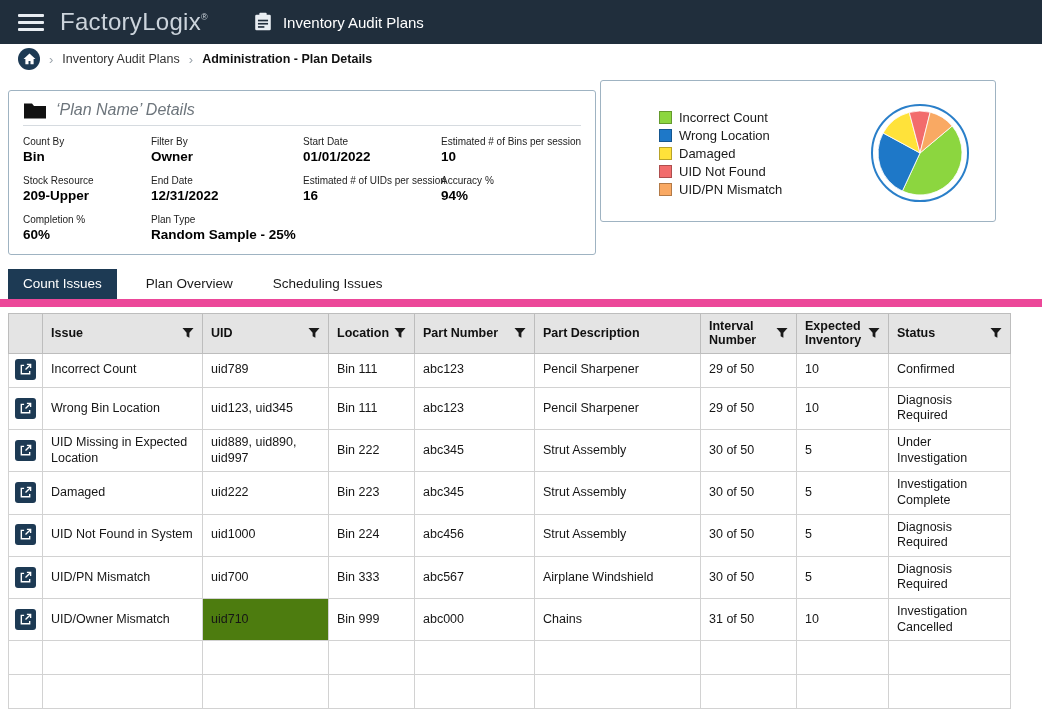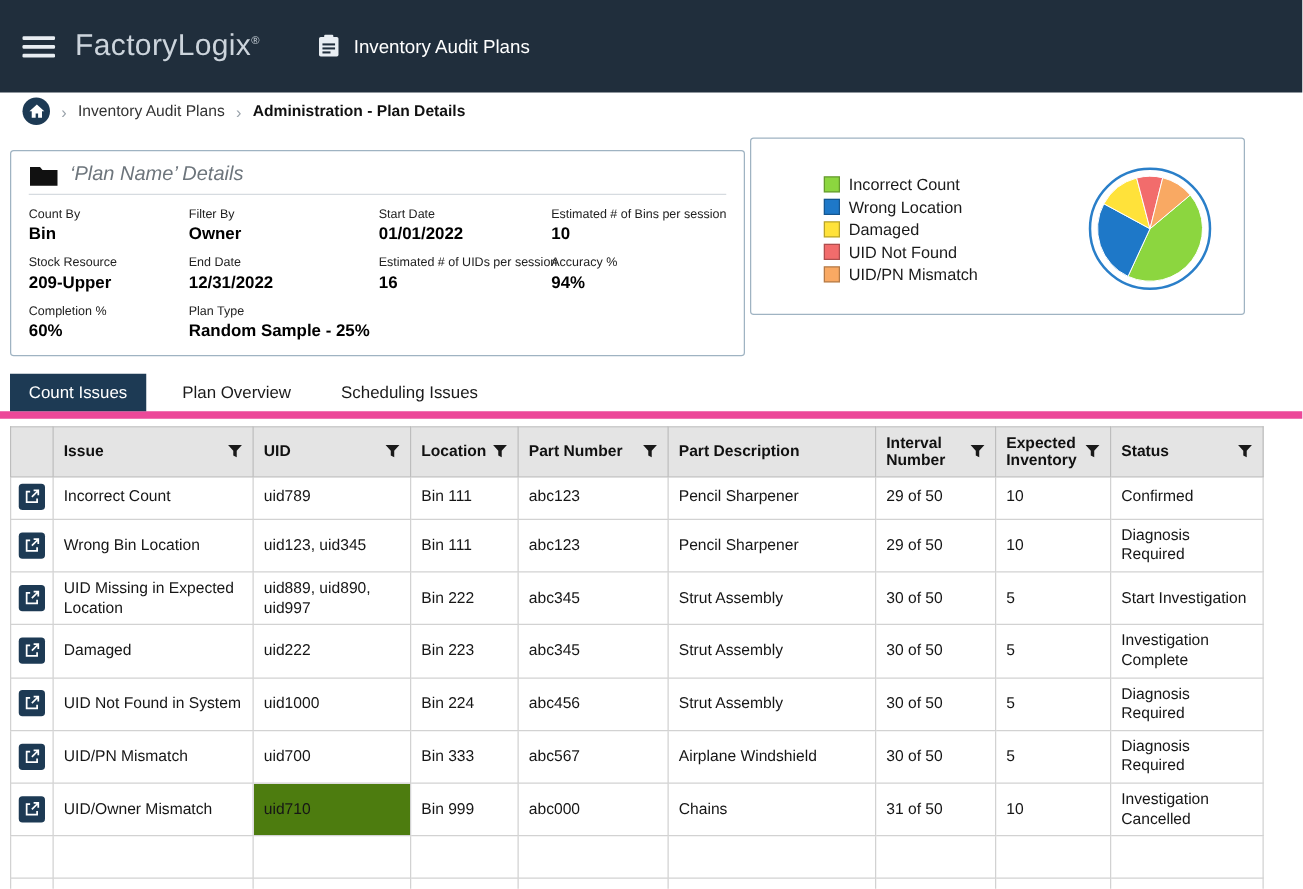--- a/index.html
+++ b/index.html
@@ -1,20 +1,20 @@
 <!DOCTYPE html>
 <html><head>
 <meta charset="utf-8">
 <style>
   *{box-sizing:border-box;margin:0;padding:0}
   html,body{width:1042px;height:711px}
   body{font-family:"Liberation Sans",sans-serif;background:#fff;color:#111;overflow:hidden}
 
   
-  .topbar{height:74px;background:#202e3c;display:flex;align-items:center;padding:0 18px;gap:16px}
+  .topbar{height:44px;background:#202e3c;display:flex;align-items:center;padding:0 18px;gap:16px}
   .hamburger{width:26px;display:flex;flex-direction:column;gap:4px;cursor:pointer}
   .hamburger span{height:3px;background:#e8edf2;border-radius:1px}
   .brand{color:#ccd4dc;font-size:24px;letter-spacing:.3px;display:flex;align-items:flex-start;margin-right:28px;cursor:default}
   .brand sup{font-size:9px;margin-top:4px}
   .page-head{display:flex;align-items:center;gap:9px;color:#fff}
   .page-head .ttl{font-size:15px}
   .tb-right{margin-left:auto;display:flex;align-items:center;gap:18px}
   .tb-right .ico{display:flex;align-items:center;cursor:pointer}
   .greeting{color:#fff;font-size:14px;font-weight:bold;display:flex;gap:7px;align-items:center;cursor:pointer}
   .caret{font-size:11px}
@@ -38,21 +38,21 @@
   .pd-grid{display:grid;grid-template-columns:128px 152px 138px 1fr;row-gap:11px;margin-top:10px}
   .pd-label{font-size:10px;color:#222;margin-bottom:2px;white-space:nowrap}
   .pd-value{font-size:13.5px;font-weight:bold;color:#000;white-space:nowrap}
   .issues-body{display:flex;align-items:center;margin-top:4px}
   .legend{margin-left:44px;display:flex;flex-direction:column;gap:3px}
   .legend-item{display:flex;align-items:center;gap:7px;font-size:13px;color:#1a1a1a}
   .legend-swatch{width:13px;height:13px;display:inline-block;border:1px solid rgba(0,0,0,.28);flex:0 0 auto}
   .pie-wrap{margin-left:auto;margin-right:2px;line-height:0}
 
   
-  .tabbar{display:flex;align-items:flex-end;margin-top:14px;padding-left:8px;border-bottom:6px solid #ec4899}
+  .tabbar{display:flex;align-items:flex-end;margin-top:14px;padding-left:8px;border-bottom:8px solid #ec4899}
   .tab{padding:7px 15px 8px;font-size:13.5px;color:#1a1a1a;cursor:pointer;margin-right:10px;white-space:nowrap}
   .tab.active{background:#1d3a54;color:#fff;margin-right:14px}
 
   
   .table-wrap{margin:6px 0 0 8px}
   table{border-collapse:collapse;table-layout:fixed;width:1002px;border:1px solid #a9a9a9}
   thead th{background:#e4e4e4;border:1px solid #bdbdbd;padding:5px 8px;font-size:12.5px;text-align:left;height:38px;vertical-align:middle}
   .th-wrap{display:flex;align-items:center;justify-content:space-between;gap:4px}
   .th-label{font-weight:bold;line-height:1.15}
   .funnel{cursor:pointer;display:flex;align-items:center;flex:0 0 auto}
@@ -344,21 +344,21 @@
                   </svg>
                 </span>
               </button></td>
             <td class="cell">UID Missing in Expected Location</td>
             <td class="cell">uid889, uid890, uid997</td>
             <td class="cell">Bin 222</td>
             <td class="cell">abc345</td>
             <td class="cell">Strut Assembly</td>
             <td class="cell">30 of 50</td>
             <td class="cell">5</td>
-            <td class="cell">Start Investigation</td>
+            <td class="cell">Under Investigation</td>
           </tr>
           <tr class="data-row">
             <td class="icon-cell"><button class="open-btn">
                 <span style="display:flex">
                   <svg width="13" height="13" viewBox="0 0 14 14">
                     <path d="M5.5 2.5 H2.5 V11.5 H11.5 V8.5" fill="none" stroke="#fff" stroke-width="1.5"></path>
                     <path d="M7 7 L12.5 1.5 M8.5 1.5 H12.5 V5.5" fill="none" stroke="#fff" stroke-width="1.5"></path>
                   </svg>
                 </span>
               </button></td>

